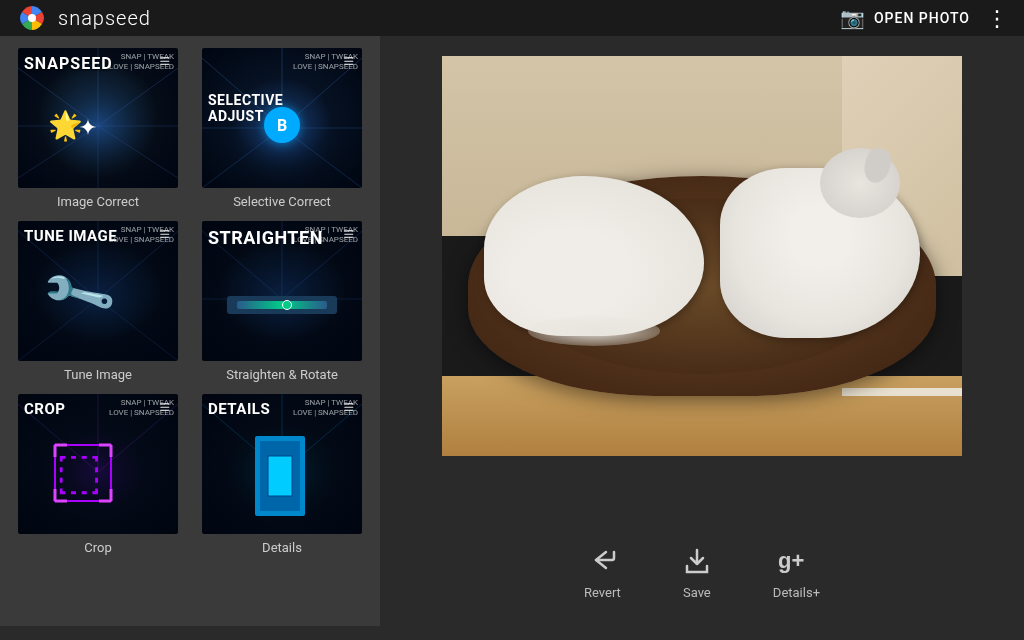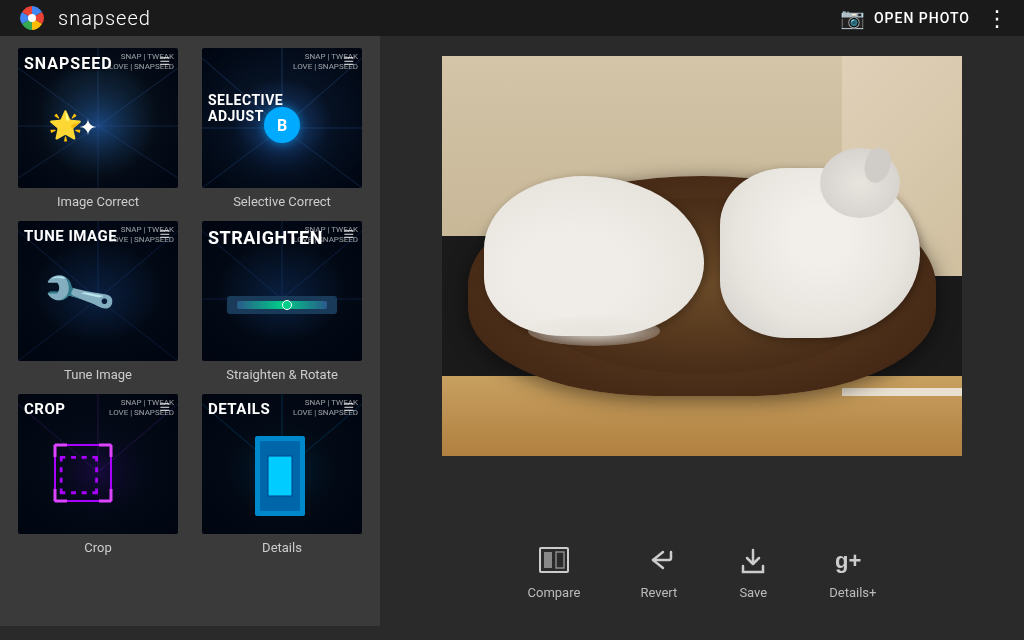--- a/index.html
+++ b/index.html
@@ -678,30 +678,20 @@
         <div class="photo-dog2">
           <div class="photo-dog2-head">
             <div class="photo-dog2-ear"></div>
           </div>
         </div>
       </div>
     </div>
 
     <div id="bottom-toolbar">
 
-      <div class="toolbar-btn">
-        <span class="toolbar-btn-icon">
-          <svg width="32" height="28" viewBox="0 0 32 28">
-            <rect x="2" y="2" width="28" height="24" fill="none" stroke="#ccc" stroke-width="2" rx="1"></rect>
-            <rect x="6" y="6" width="8" height="16" fill="#888"></rect>
-            <rect x="18" y="6" width="8" height="16" fill="none" stroke="#888" stroke-width="1.5"></rect>
-          </svg>
-        </span>
-        <span class="toolbar-btn-label">Compare</span>
-      </div>
 
       <div class="toolbar-btn">
         <span class="toolbar-btn-icon">
           <svg width="32" height="28" viewBox="0 0 32 28">
             <path d="M20 6 L10 14 L20 22" fill="none" stroke="#ccc" stroke-width="2.5" stroke-linecap="round" stroke-linejoin="round"></path>
             <path d="M10 14 L26 14 Q28 14 28 12 L28 6" fill="none" stroke="#ccc" stroke-width="2.5" stroke-linecap="round"></path>
           </svg>
         </span>
         <span class="toolbar-btn-label">Revert</span>
       </div>

